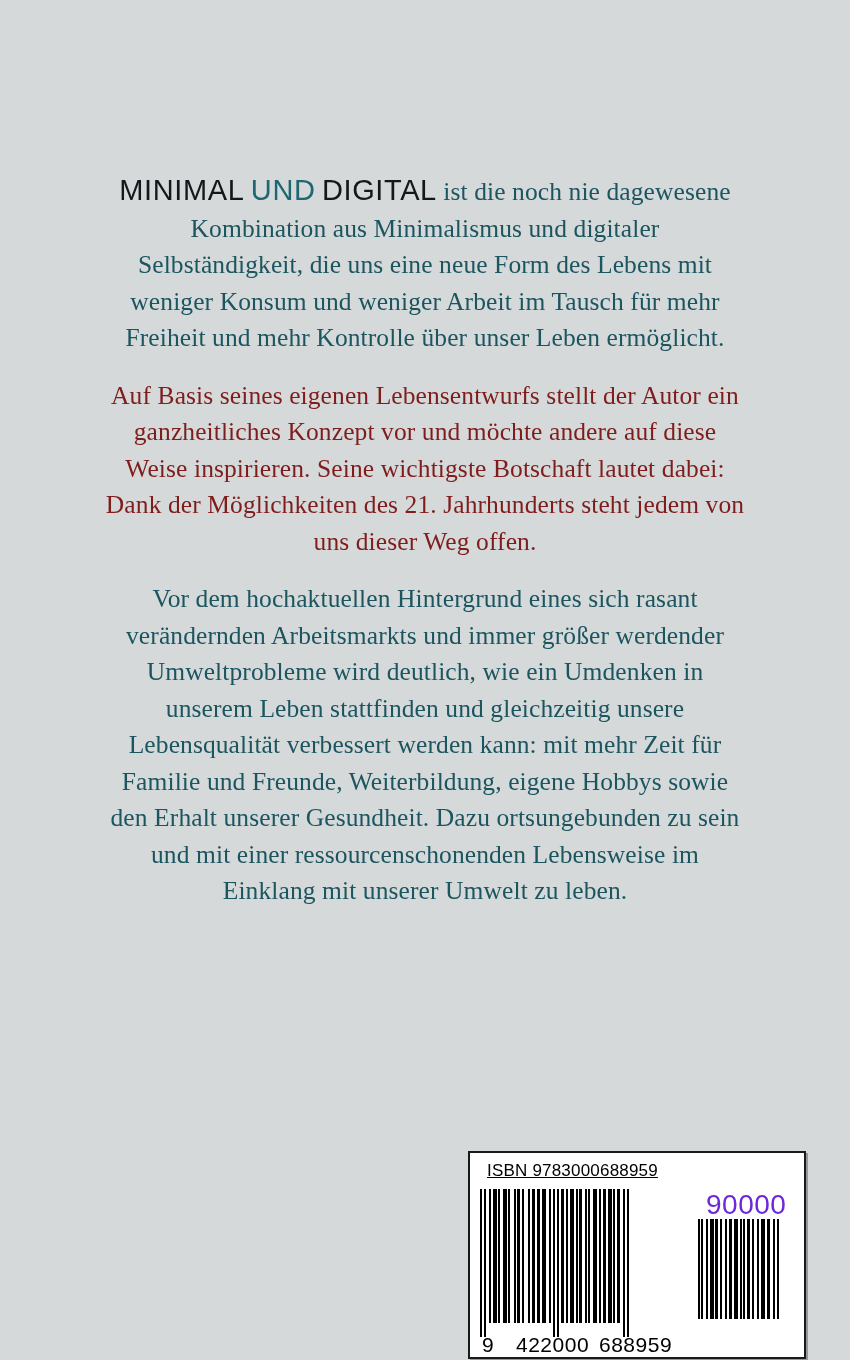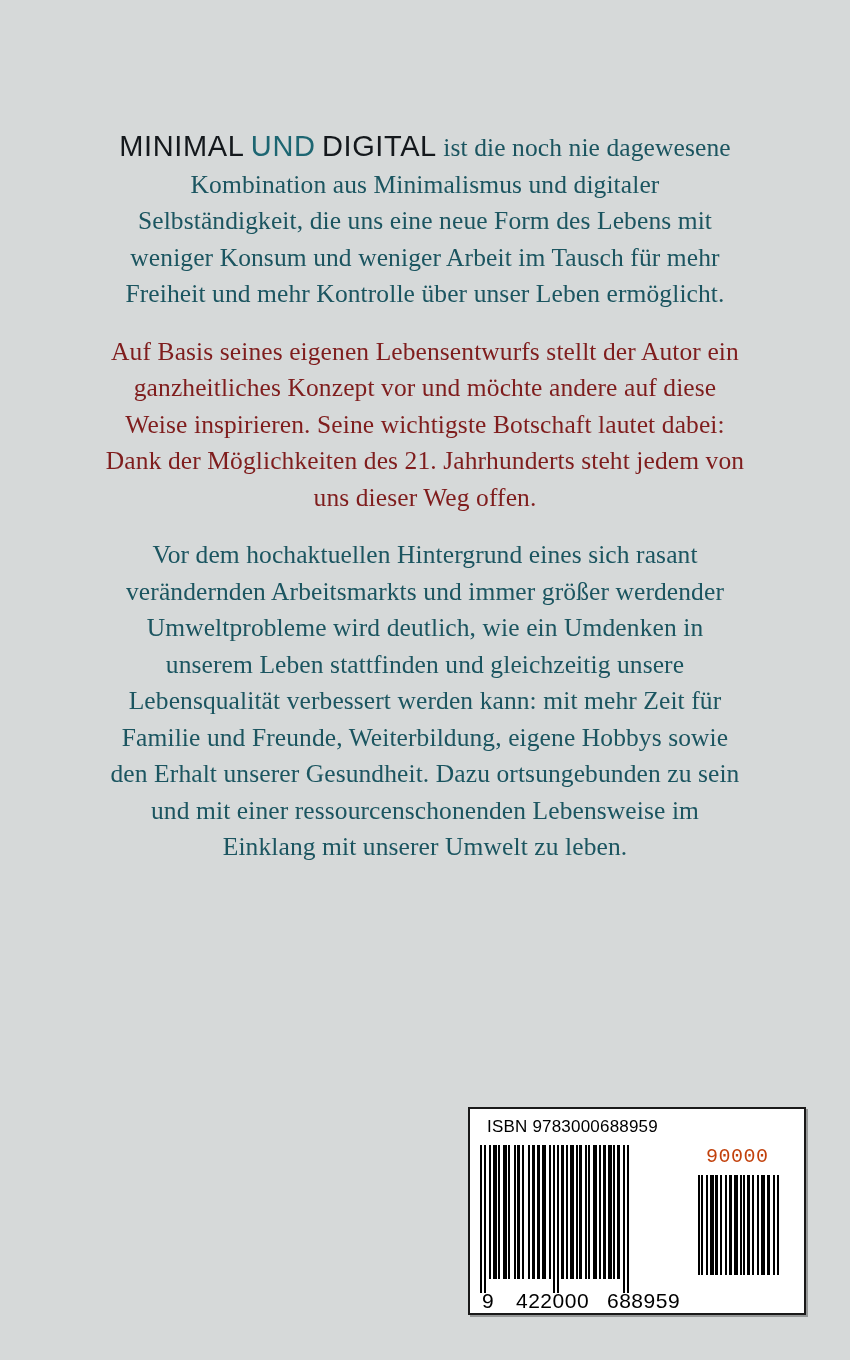--- a/index.html
+++ b/index.html
@@ -12,20 +12,21 @@
     background: #d6d9d9;
     font-family: "Liberation Serif", "DejaVu Serif", serif;
     overflow: hidden;
     position: relative;
   }
 
   .cover {
     position: absolute;
     inset: 0;
     background: #d6d9d9;
+    margin-top: 44px;
   }
 
   .blurb {
     position: absolute;
     left: 105px;
     top: 128px;
     width: 640px;
     text-align: center;
   }
 
@@ -83,20 +84,21 @@
 
   .isbn-text {
     position: absolute;
     left: 17px;
     top: 8px;
     font-family: "Liberation Sans", "DejaVu Sans", sans-serif;
     font-size: 17px;
     letter-spacing: 0.2px;
     color: #000;
     white-space: nowrap;
+    text-decoration: underline;
   }
 
   .ean-main {
     position: absolute;
     left: 10px;
     top: 36px;
     width: 205px;
     height: 165px;
   }
 
@@ -137,39 +139,39 @@
     left: 2px;
     top: 0;
   }
   .ean-digits .d-left {
     position: absolute;
     left: 36px;
     top: 0;
   }
   .ean-digits .d-right {
     position: absolute;
-    left: 127px;
+    left: 119px;
     top: 0;
   }
 
   .ean-addon {
     position: absolute;
     left: 228px;
     top: 36px;
     width: 90px;
     height: 130px;
   }
   .addon-digits {
     position: absolute;
     left: 8px;
     top: 0;
-    font-family: Liberation Mono, monospace;
-    font-size: 20px;
+    font-family: Liberation Sans, sans-serif;
+    font-size: 28px;
     letter-spacing: 0.5px;
-    color: #c2410c;
+    color: #6d28d9;
   }
   .addon-bars {
     position: absolute;
     left: 0;
     top: 30px;
     display: flex;
     align-items: flex-start;
     height: 100px;
   }
   .addon-bars span {

